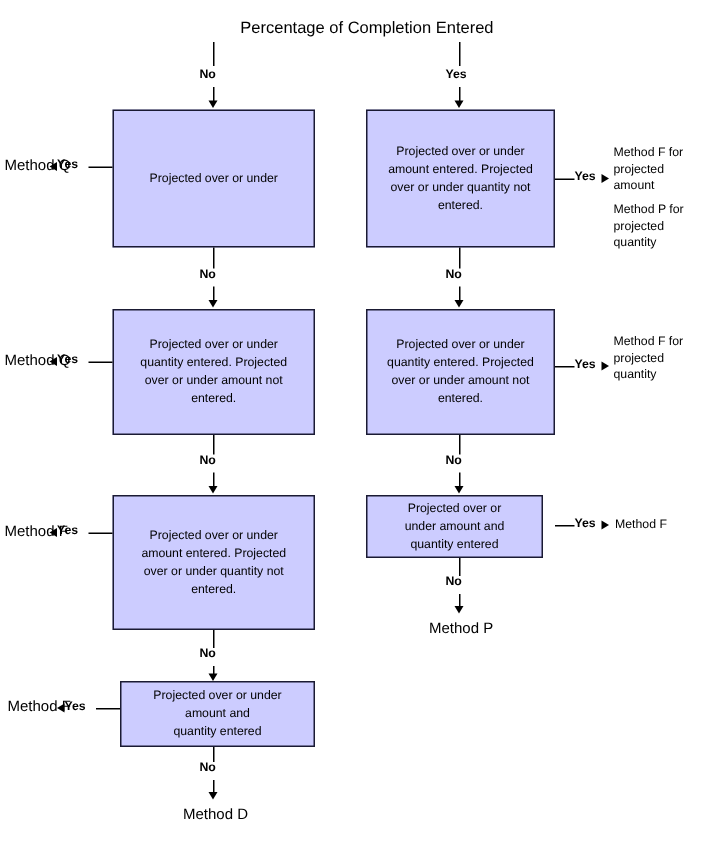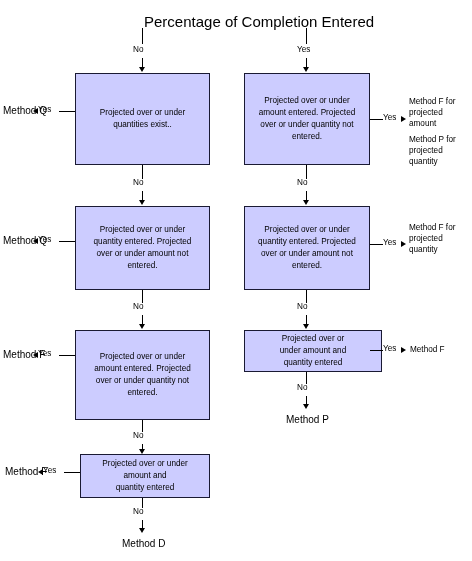--- a/index.html
+++ b/index.html
@@ -72,28 +72,29 @@
     position: absolute;
     width: 0; height: 0;
     border-top: 3px solid transparent;
     border-bottom: 3px solid transparent;
     border-left: 5px solid #000000;
   }
 
   
   .title {
     position: absolute;
-    font-size: 15px;
-    white-space: nowrap;
-    text-align: center;
+    font-size: 11px;
+    white-space: nowrap;
+    text-align: right;
   }
   .edge-label {
     position: absolute;
     font-size: 8.2px;
     white-space: nowrap;
+    font-weight: bold;
   }
   .term {
     position: absolute;
     font-size: 10px;
     line-height: 1.35;
     text-align: center;
     white-space: nowrap;
   }
   .term-right {
     position: absolute;
@@ -123,21 +124,20 @@
   <div class="arr-down" style="left:139px; top:67px;"></div>
 
   <div class="vline" style="left:306px; top:28px; height:16px;"></div>
   <div class="edge-label" style="left:297px; top:45px;">Yes</div>
   <div class="vline" style="left:306px; top:58px; height:10px;"></div>
   <div class="arr-down" style="left:303px; top:67px;"></div>
 
   <div class="pbox" style="left:75px; top:73px; width:135px; height:92px;">
     <span>
       <span>Projected over or under</span>
-      <span>quantities exist..</span>
     </span>
   </div>
 
   <div class="hline" style="left:59px; top:111px; width:16px;"></div>
   <div class="edge-label" style="left:38px; top:105px;">Yes</div>
   <div class="arr-left" style="left:33px; top:108px;"></div>
   <div class="term" style="left:3px; top:104px; width:32px;">
     <span>Method</span>
     <span>Q</span>
   </div>
@@ -251,21 +251,21 @@
   <div class="term-right" style="left:409px; top:222px;">
     <span>Method F for</span>
     <span>projected</span>
     <span>quantity</span>
   </div>
   <div class="vline" style="left:306px; top:290px; height:13px;"></div>
   <div class="edge-label" style="left:297px; top:302px;">No</div>
   <div class="vline" style="left:306px; top:315px; height:10px;"></div>
   <div class="arr-down" style="left:303px; top:324px;"></div>
 
-  <div class="pbox" style="left:244px; top:330px; width:138px; height:42px;">
+  <div class="pbox" style="left:244px; top:330px; width:118px; height:42px;">
     <span>
       <span>Projected over or</span>
       <span>under amount and</span>
       <span>quantity entered</span>
     </span>
   </div>
   <div class="hline" style="left:370px; top:350px; width:13px;"></div>
   <div class="edge-label" style="left:383px; top:344px;">Yes</div>
   <div class="arr-right" style="left:401px; top:347px;"></div>
   <div class="term-right-inline" style="left:410px; top:344px;">Method F</div>

